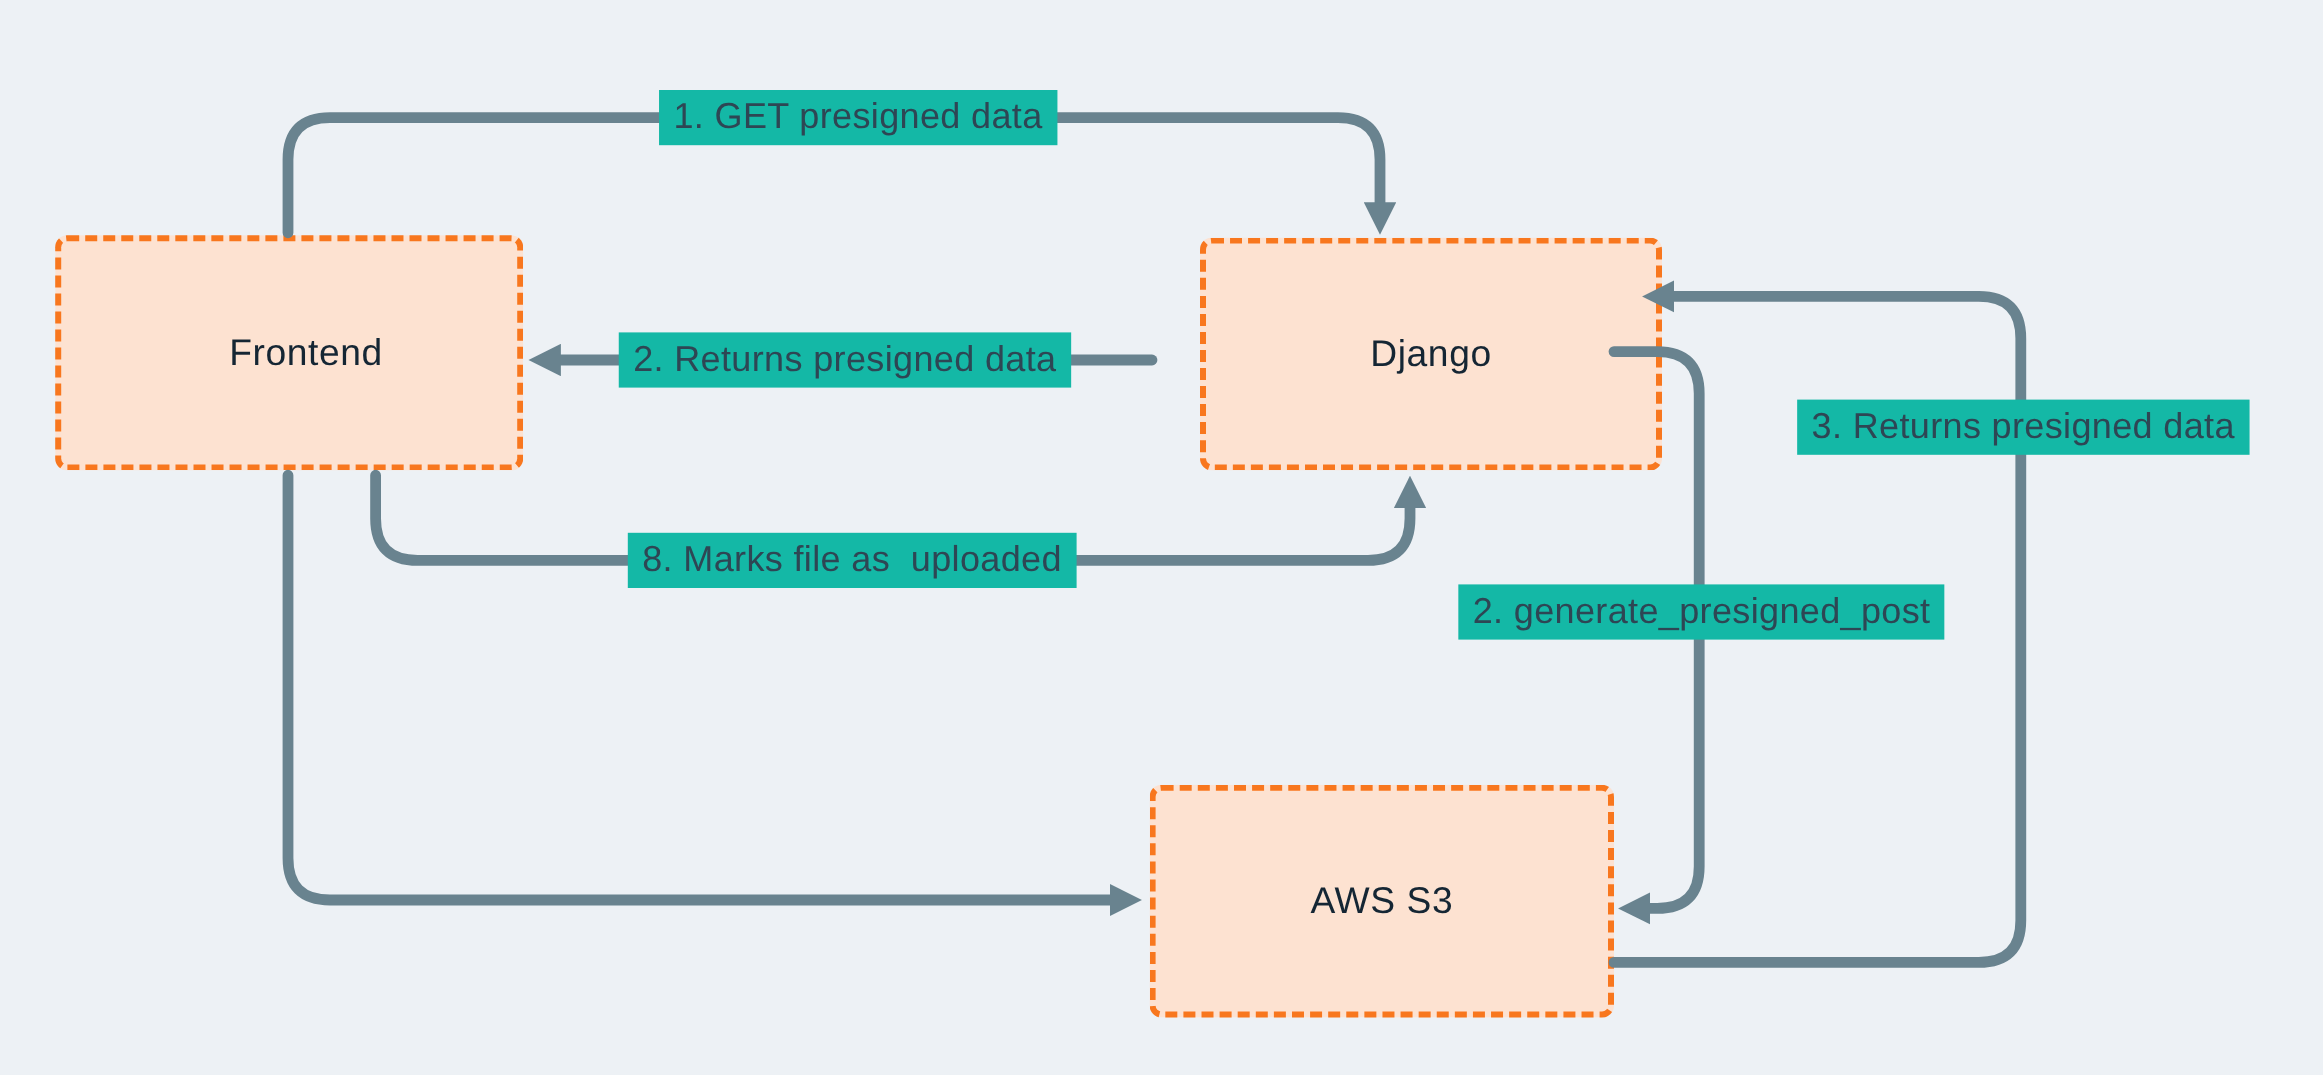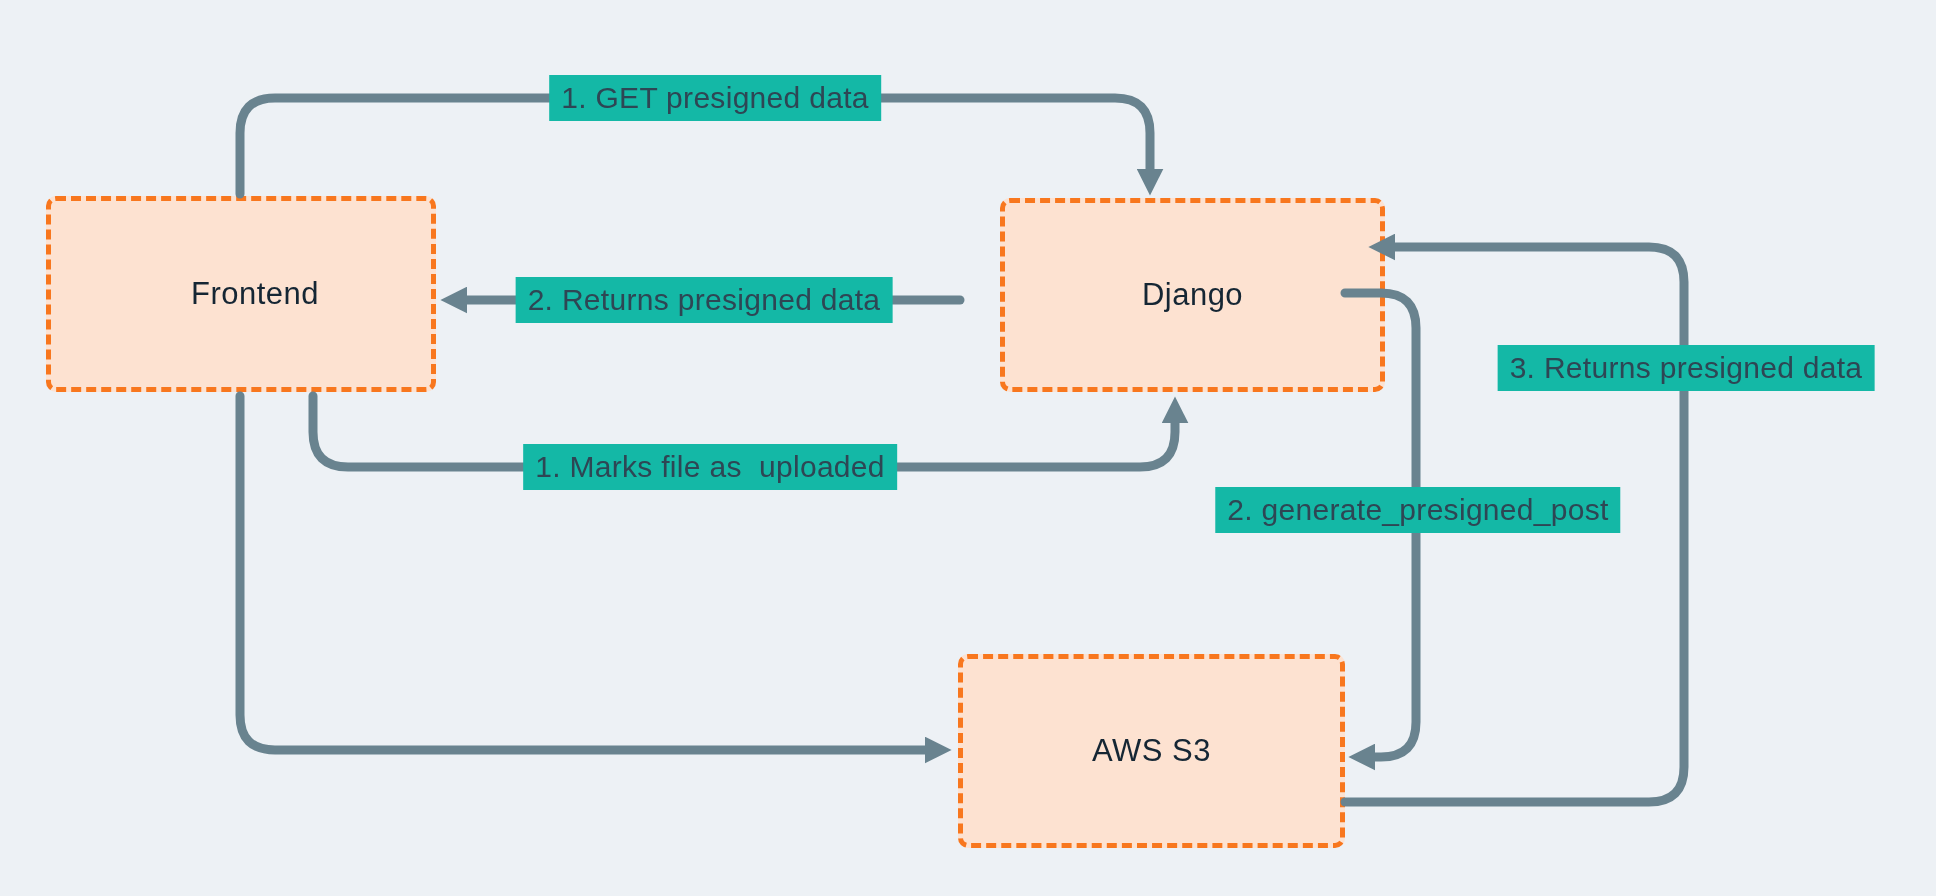--- a/index.html
+++ b/index.html
@@ -49,21 +49,21 @@
   }
   #node-frontend { left: 46px;  top: 196px; width: 390px; height: 196px; padding-left: 28px; }
   #node-django   { left: 960px; top: 198px; width: 385px; height: 194px; margin-left: 40px; }
   #node-aws-s3   { left: 958px; top: 654px; width: 387px; height: 194px; }
 
   #edge-label-1 { left: 715px;  top: 98px;  }
   #edge-label-4 { left: 704px;  top: 300px; }
   #edge-label-6 { left: 710px;  top: 467px; }
   #edge-label-5 { left: 623px;  top: 750px; }
   #edge-label-2 { left: 1418px; top: 510px; }
-  #edge-label-3 { left: 1686px; top: 368px; }
+  #edge-label-3 { left: 1686px; top: 356px; }
 </style>
 </head>
 <body>
 
 <div class="canvas">
 
   <div class="node" id="node-frontend">
     <span class="node-label">Frontend</span>
   </div>
   <div class="node" id="node-django">
@@ -92,15 +92,15 @@
       <path d="M 1345 293 H 1381 Q 1416 293 1416 328 V 722 Q 1416 757 1381 757 H 1370" marker-end="url(#ah)"></path>
 
       <path d="M 1345 802 H 1649 Q 1684 802 1684 767 V 282 Q 1684 247 1649 247 H 1390" marker-end="url(#ah)"></path>
     </g>
   </svg>
 
   <div class="edge-label" id="edge-label-1">1. GET presigned data</div>
   <div class="edge-label" id="edge-label-2">2. generate_presigned_post</div>
   <div class="edge-label" id="edge-label-3">3. Returns presigned data</div>
   <div class="edge-label" id="edge-label-4">2. Returns presigned data</div>
-  <div class="edge-label" id="edge-label-6">1. Marks file as  uploaded</div>
+  <div class="edge-label" id="edge-label-6">8. Marks file as  uploaded</div>
 
 </div>
 
 </body></html>

